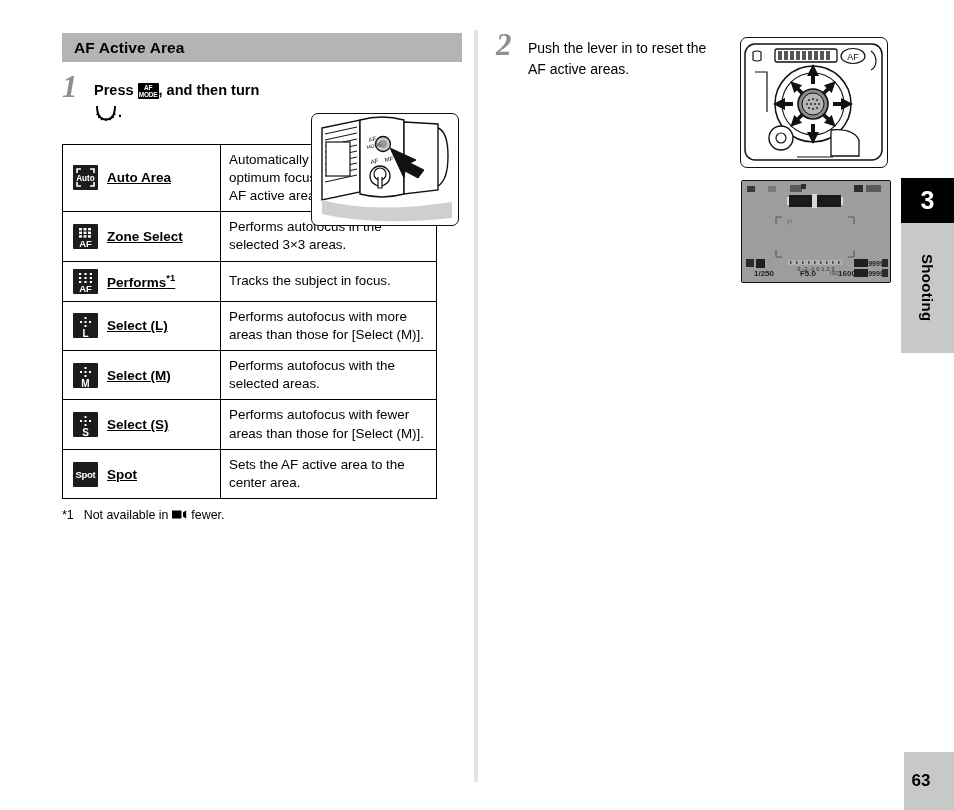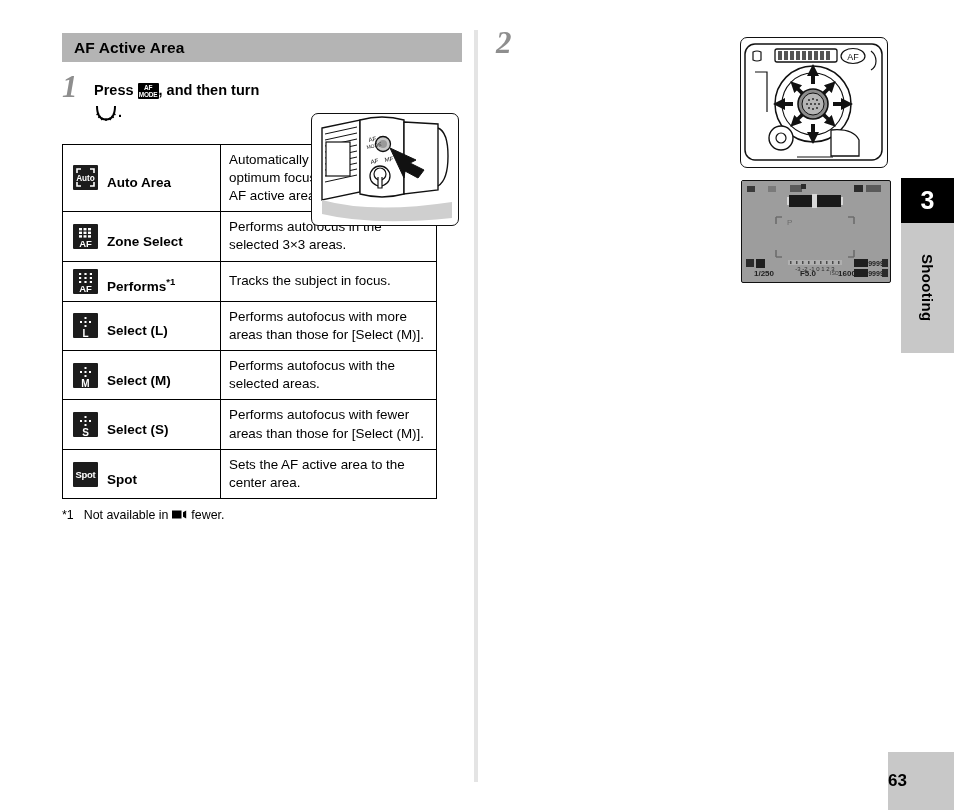--- a/index.html
+++ b/index.html
@@ -181,27 +181,28 @@
     border: 1.3px solid #000;
     vertical-align: middle;
     padding: 0;
   }
   .cell-mode {
     width: 141px;
     padding: 7px 6px 7px 10px !important;
   }
   .mode-inner {
     display: flex;
-    align-items: flex-end;
+    align-items: center;
     gap: 9px;
   }
   .mode-label {
     font-size: 13.5px;
     font-weight: bold;
     white-space: nowrap;
+    text-decoration: underline;
   }
   .mode-label sup {
     font-size: 9.5px;
     vertical-align: super;
     font-weight: bold;
   }
   .cell-desc {
     padding: 6px 8px 6px 8px !important;
     font-size: 13.4px;
     line-height: 1.36;
@@ -274,25 +275,26 @@
     font-size: 15px;
     font-weight: bold;
     letter-spacing: .3px;
   }
 
   
   .page-foot {
     position: absolute;
     right: 0;
     bottom: 0;
-    width: 66px;
+    width: 50px;
     height: 58px;
     background: #c8c8c8;
     display: flex;
     align-items: center;
+    justify-content: center;
   }
   .page-foot span {
     font-size: 17px;
     font-weight: bold;
     padding-right: 16px;
   }
 </style>
 </head>
 <body>
 
@@ -524,20 +526,21 @@
       <path d="M78 34 L104 46 L98 49 L112 56 L106 64 L93 57 L92 64 Z" fill="#111" stroke="#111" stroke-width="1"></path>
 
       <path d="M10 86 Q60 100 140 88 L140 104 Q60 112 10 100 Z" fill="#cfcfcf" stroke="none"></path>
     </svg>
   </div>
 
   <div style="position:absolute;left:496px;top:36px;width:230px;">
     <div class="step" style="margin-top:0">
       <div class="step-num">2</div>
       <div class="step-body">
+        <div class="step-sub">Push the lever in to reset the AF active areas.</div>
       </div>
     </div>
   </div>
 
   <div class="illus illus-joystick">
     <svg width="145" height="128" viewBox="0 0 145 128">
       <rect x="4" y="6" width="137" height="116" rx="10" fill="#fff" stroke="#111" stroke-width="1.5"></rect>
 
       <path d="M12 14 Q16 12 20 14 L20 22 Q16 24 12 22 Z" fill="#fff" stroke="#111" stroke-width="1.2"></path>
 

